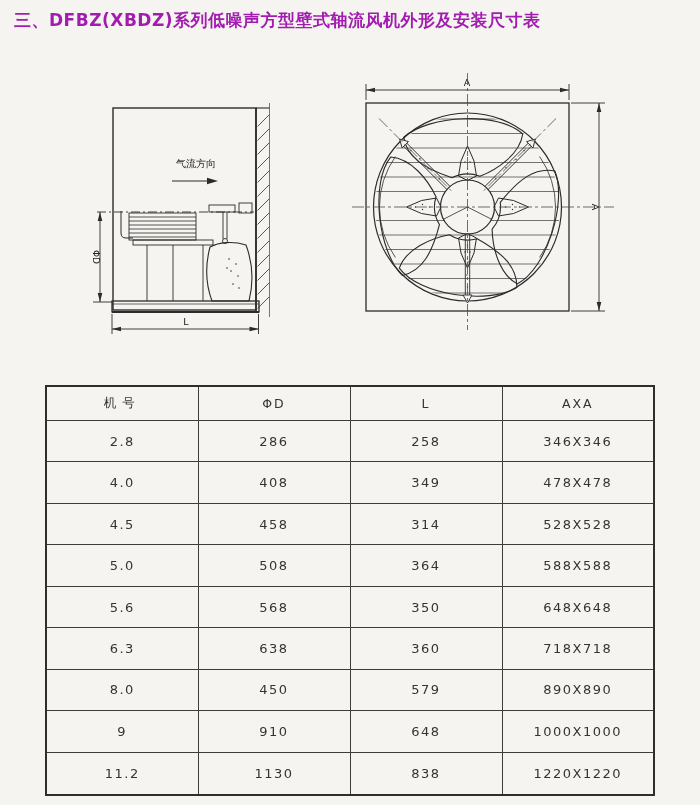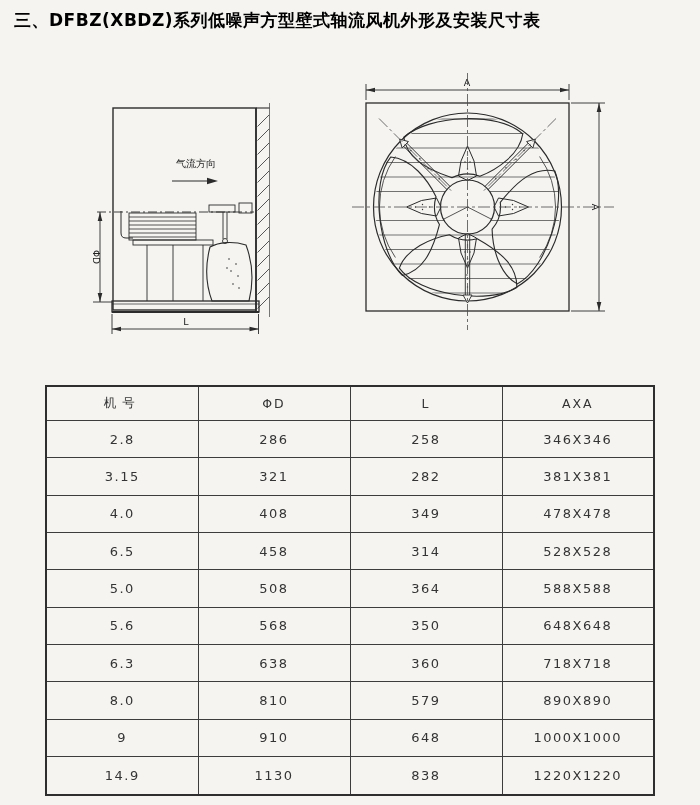--- a/index.html
+++ b/index.html
@@ -3,21 +3,21 @@
 <meta charset="utf-8">
 <style>
   html,body{margin:0;padding:0;}
   body{
     width:700px;height:805px;position:relative;overflow:hidden;
     background:#f5f4f1;
     font-family:"DejaVu Sans", sans-serif;
   }
   .page-title{
     position:absolute;left:14px;top:9px;
-    font-size:17px;font-weight:bold;color:#000000;
+    font-size:17px;font-weight:bold;color:#a21caf;
     letter-spacing:0.5px;white-space:nowrap;
   }
   .drawings{position:absolute;left:0;top:0;}
   svg text{fill:#222;font-family:"DejaVu Sans",sans-serif;}
   .dim-table{
     position:absolute;left:45px;top:385px;width:610px;height:411px;
     border-collapse:collapse;table-layout:fixed;
     border:2px solid #2e2e2e;background:transparent;
   }
   .dim-table th,.dim-table td{
@@ -202,33 +202,27 @@
     </tr>
   </thead>
   <tbody>
       <tr>
         <td>2.8</td>
         <td>286</td>
         <td>258</td>
         <td>346X346</td>
       </tr>
       <tr>
-        <td>3.15</td>
-        <td>321</td>
-        <td>282</td>
-        <td>381X381</td>
-      </tr>
-      <tr>
         <td>4.0</td>
         <td>408</td>
         <td>349</td>
         <td>478X478</td>
       </tr>
       <tr>
-        <td>6.5</td>
+        <td>4.5</td>
         <td>458</td>
         <td>314</td>
         <td>528X528</td>
       </tr>
       <tr>
         <td>5.0</td>
         <td>508</td>
         <td>364</td>
         <td>588X588</td>
       </tr>
@@ -239,30 +233,30 @@
         <td>648X648</td>
       </tr>
       <tr>
         <td>6.3</td>
         <td>638</td>
         <td>360</td>
         <td>718X718</td>
       </tr>
       <tr>
         <td>8.0</td>
-        <td>810</td>
+        <td>450</td>
         <td>579</td>
         <td>890X890</td>
       </tr>
       <tr>
         <td>9</td>
         <td>910</td>
         <td>648</td>
         <td>1000X1000</td>
       </tr>
       <tr>
-        <td>14.9</td>
+        <td>11.2</td>
         <td>1130</td>
         <td>838</td>
         <td>1220X1220</td>
       </tr>
     </tbody>
 </table>
 
 </body></html>

